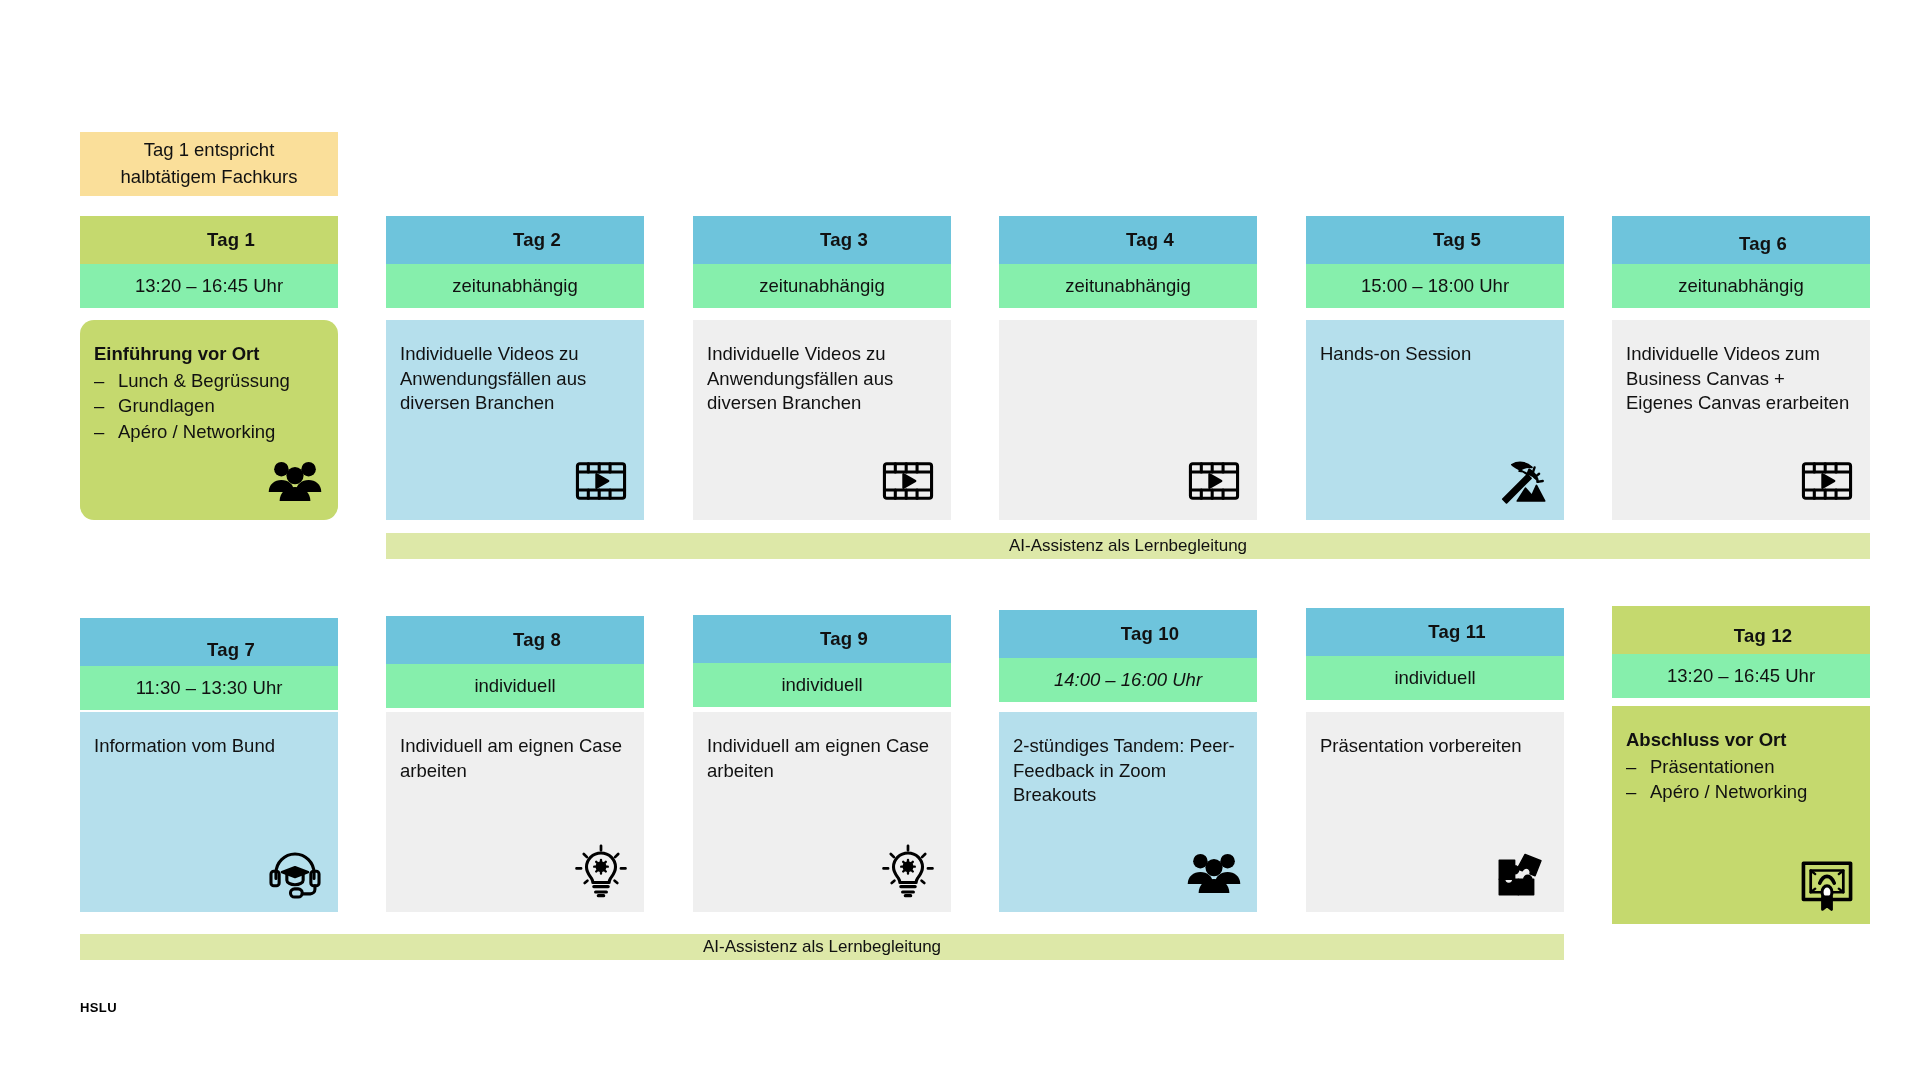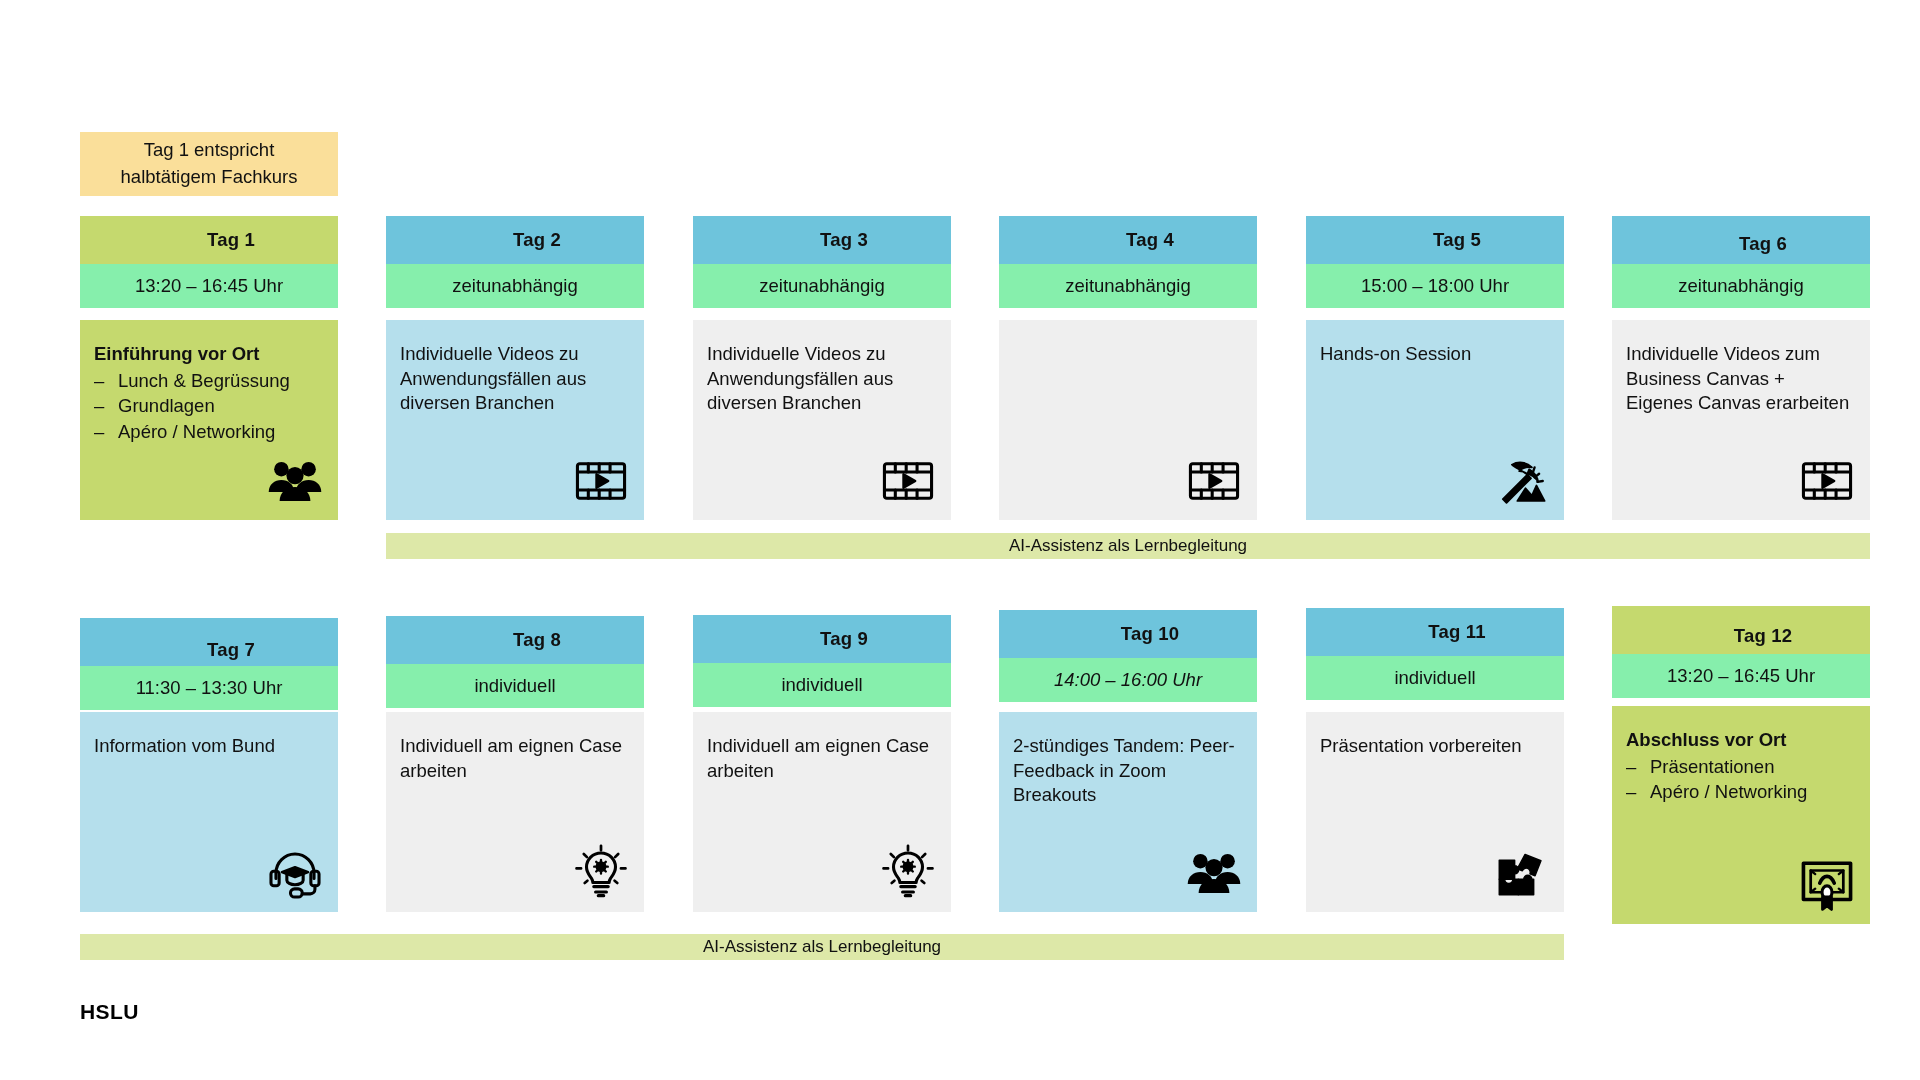--- a/index.html
+++ b/index.html
@@ -73,21 +73,21 @@
     position:absolute;
     box-sizing:border-box;
     display:flex;align-items:center;justify-content:center;
     font-size:17px;
   }
 
   
   .logo{
     position:absolute;
     font-weight:bold;
-    font-size:21px;
+    font-size:13px;
     letter-spacing:.4px;
     color:#000;
     font-family:"Liberation Sans", sans-serif;
   }
 </style>
 </head>
 <body>
 
 <div class="stage">
 
@@ -99,21 +99,21 @@
   </div>
 
   <div id="cards-layer">
       <div class="card" style="left: 80px; top: 0px; width: 258px;">
         <div class="card-head" style="position: absolute; left: 0px; top: 216px; height: 48px; background: rgb(197, 217, 110);">
           <span>Tag 1</span>
         </div>
         <div class="card-time" style="position: absolute; left: 0px; top: 264px; height: 44px;">
           <span>13:20 – 16:45 Uhr</span>
         </div>
-        <div class="card-body" style="position: absolute; left: 0px; top: 320px; height: 200px; background: rgb(197, 217, 110);">
+        <div class="card-body" style="position: absolute; left: 0px; top: 320px; height: 200px; background: rgb(197, 217, 110); border-radius: 14px;">
           <span class="body-title">Einführung vor Ort</span>
           <ul class="bullets">
             <li>
               <span class="dash">–</span>
               <span>Lunch &amp; Begrüssung</span>
             </li>
             <li>
               <span class="dash">–</span>
               <span>Grundlagen</span>
             </li>

